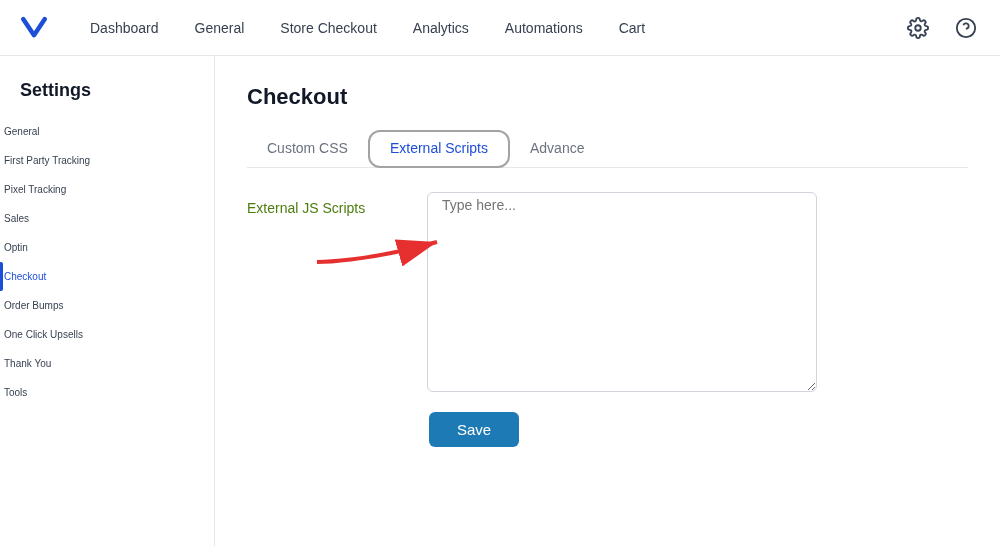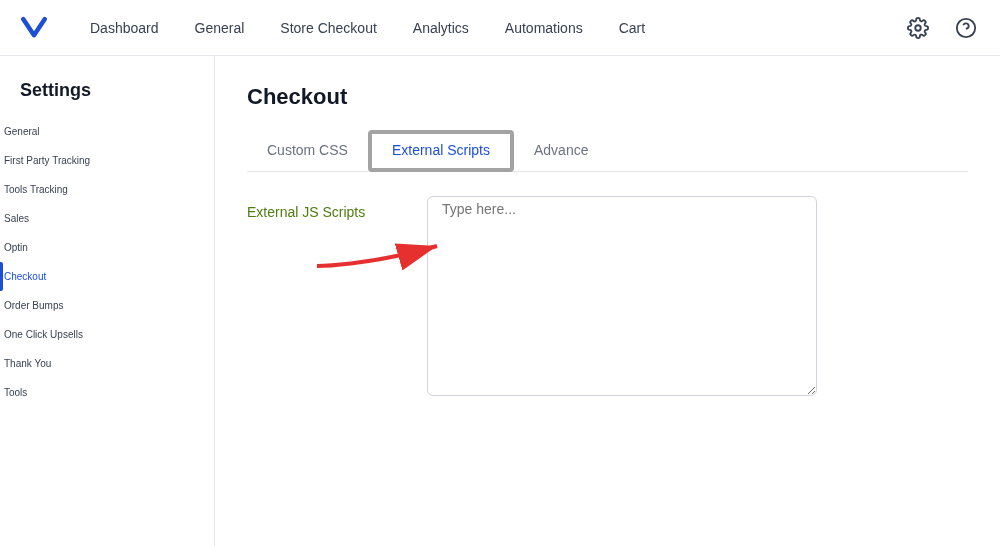--- a/index.html
+++ b/index.html
@@ -123,22 +123,22 @@
       padding: 8px 20px 10px 20px;
       cursor: pointer;
       color: #6b7280;
       font-size: 14px;
       border: none;
       background: none;
       position: relative;
     }
     .tab.active {
       color: #1d4ed8;
-      border: 4px solid #a3a3a3;
-      border-radius: 4px;
+      border: 2px solid #a3a3a3;
+      border-radius: 12px;
       margin-bottom: -1px;
       font-weight: 500;
     }
 
     
     .content-row {
       display: flex;
       align-items: flex-start;
       gap: 40px;
       margin-top: 8px;
@@ -227,21 +227,21 @@
     </div>
   </div>
 </nav>
 
 <div class="layout">
 
   <aside class="sidebar">
     <div class="sidebar-title">Settings</div>
     <div class="sidebar-item">General</div>
     <div class="sidebar-item">First Party Tracking</div>
-    <div class="sidebar-item">Tools Tracking</div>
+    <div class="sidebar-item">Pixel Tracking</div>
     <div class="sidebar-item">Sales</div>
     <div class="sidebar-item">Optin</div>
     <div class="sidebar-item active">Checkout</div>
     <div class="sidebar-item">Order Bumps</div>
     <div class="sidebar-item">One Click Upsells</div>
     <div class="sidebar-item">Thank You</div>
     <div class="sidebar-item">Tools</div>
   </aside>
 
   <main class="main-content">
@@ -264,15 +264,18 @@
               <polygon points="0 0, 10 3.5, 0 7" fill="#e63030"></polygon>
             </marker>
           </defs>
           <path d="M 10 50 C 10 50 60 50 130 30" stroke="#e63030" stroke-width="4" fill="none" marker-end="url(#arrowhead)"></path>
         </svg>
 
         <textarea class="script-textarea" placeholder="Type here..." style=""></textarea>
       </div>
     </div>
 
+    <div class="save-btn-row" style="margin-left: 182px;">
+      <button class="save-btn">Save</button>
+    </div>
   </main>
 
 </div>
 
 </body></html>

